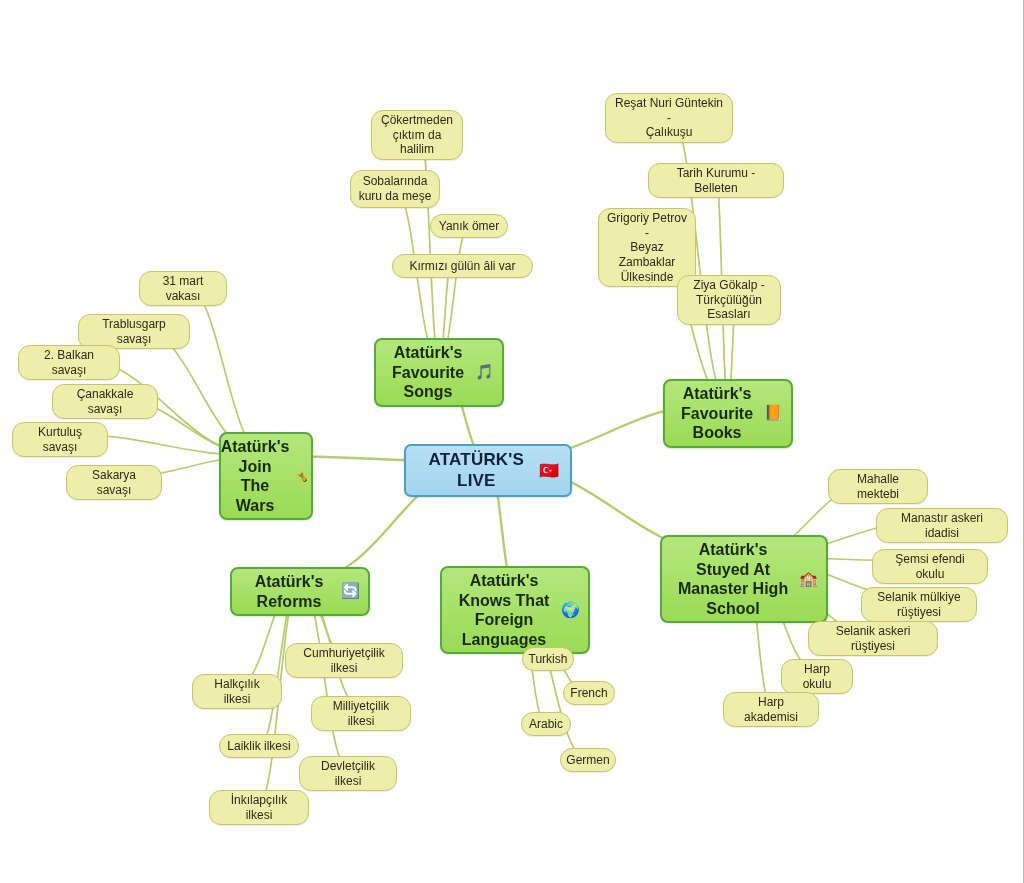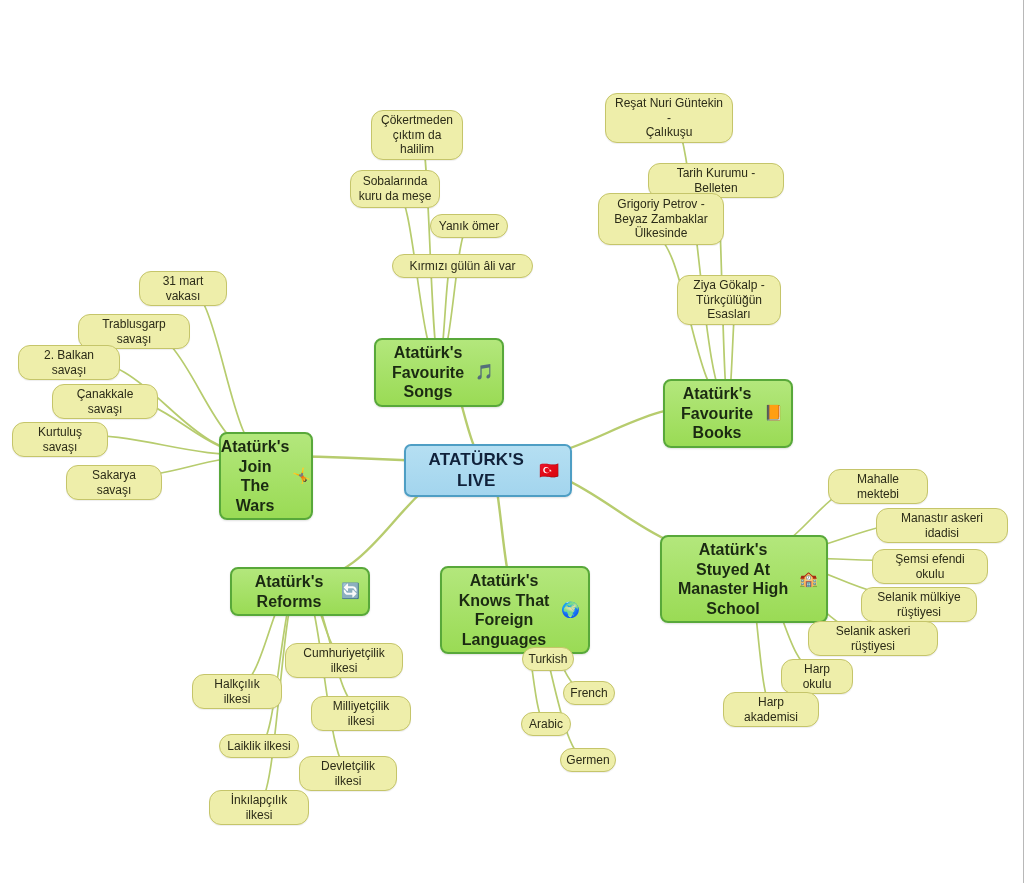--- a/index.html
+++ b/index.html
@@ -129,21 +129,21 @@
 çıktım da halilim</span></div>
     <div class="node leaf" style="left: 350px; top: 170px; width: 90px; min-height: 38px;"><span class="node-label">Sobalarında
 kuru da meşe</span></div>
     <div class="node leaf" style="left: 430px; top: 214px; width: 78px; min-height: 24px;"><span class="node-label">Yanık ömer</span></div>
     <div class="node leaf" style="left: 392px; top: 254px; width: 141px; min-height: 24px; text-align: center;"><span class="node-label">Kırmızı gülün âli var</span></div>
     <div class="node branch" style="left: 663px; top: 379px; width: 130px; min-height: 48px;"><span class="node-label">Atatürk's Favourite
 Books</span><span class="emoji">📙</span></div>
     <div class="node leaf" style="left: 605px; top: 93px; width: 128px; min-height: 38px;"><span class="node-label">Reşat Nuri Güntekin -
 Çalıkuşu</span></div>
     <div class="node leaf" style="left: 648px; top: 163px; width: 136px; min-height: 24px;"><span class="node-label">Tarih Kurumu - Belleten</span></div>
-    <div class="node leaf" style="left: 598px; top: 193px; width: 126px; min-height: 52px;"><span class="node-label">Grigoriy Petrov -
+    <div class="node leaf" style="left: 598px; top: 208px; width: 98px; min-height: 52px;"><span class="node-label">Grigoriy Petrov -
 Beyaz Zambaklar
 Ülkesinde</span></div>
     <div class="node leaf" style="left: 677px; top: 275px; width: 104px; min-height: 38px;"><span class="node-label">Ziya Gökalp -
 Türkçülüğün Esasları</span></div>
     <div class="node branch" style="left: 219px; top: 432px; width: 94px; min-height: 48px;"><span class="node-label">Atatürk's Join
 The Wars</span><span class="emoji">🤸</span></div>
     <div class="node leaf" style="left: 139px; top: 271px; width: 88px; min-height: 24px;"><span class="node-label">31 mart vakası</span></div>
     <div class="node leaf" style="left: 78px; top: 314px; width: 112px; min-height: 24px;"><span class="node-label">Trablusgarp savaşı</span></div>
     <div class="node leaf" style="left: 18px; top: 345px; width: 102px; min-height: 24px;"><span class="node-label">2. Balkan savaşı</span></div>
     <div class="node leaf" style="left: 52px; top: 384px; width: 106px; min-height: 24px;"><span class="node-label">Çanakkale savaşı</span></div>

